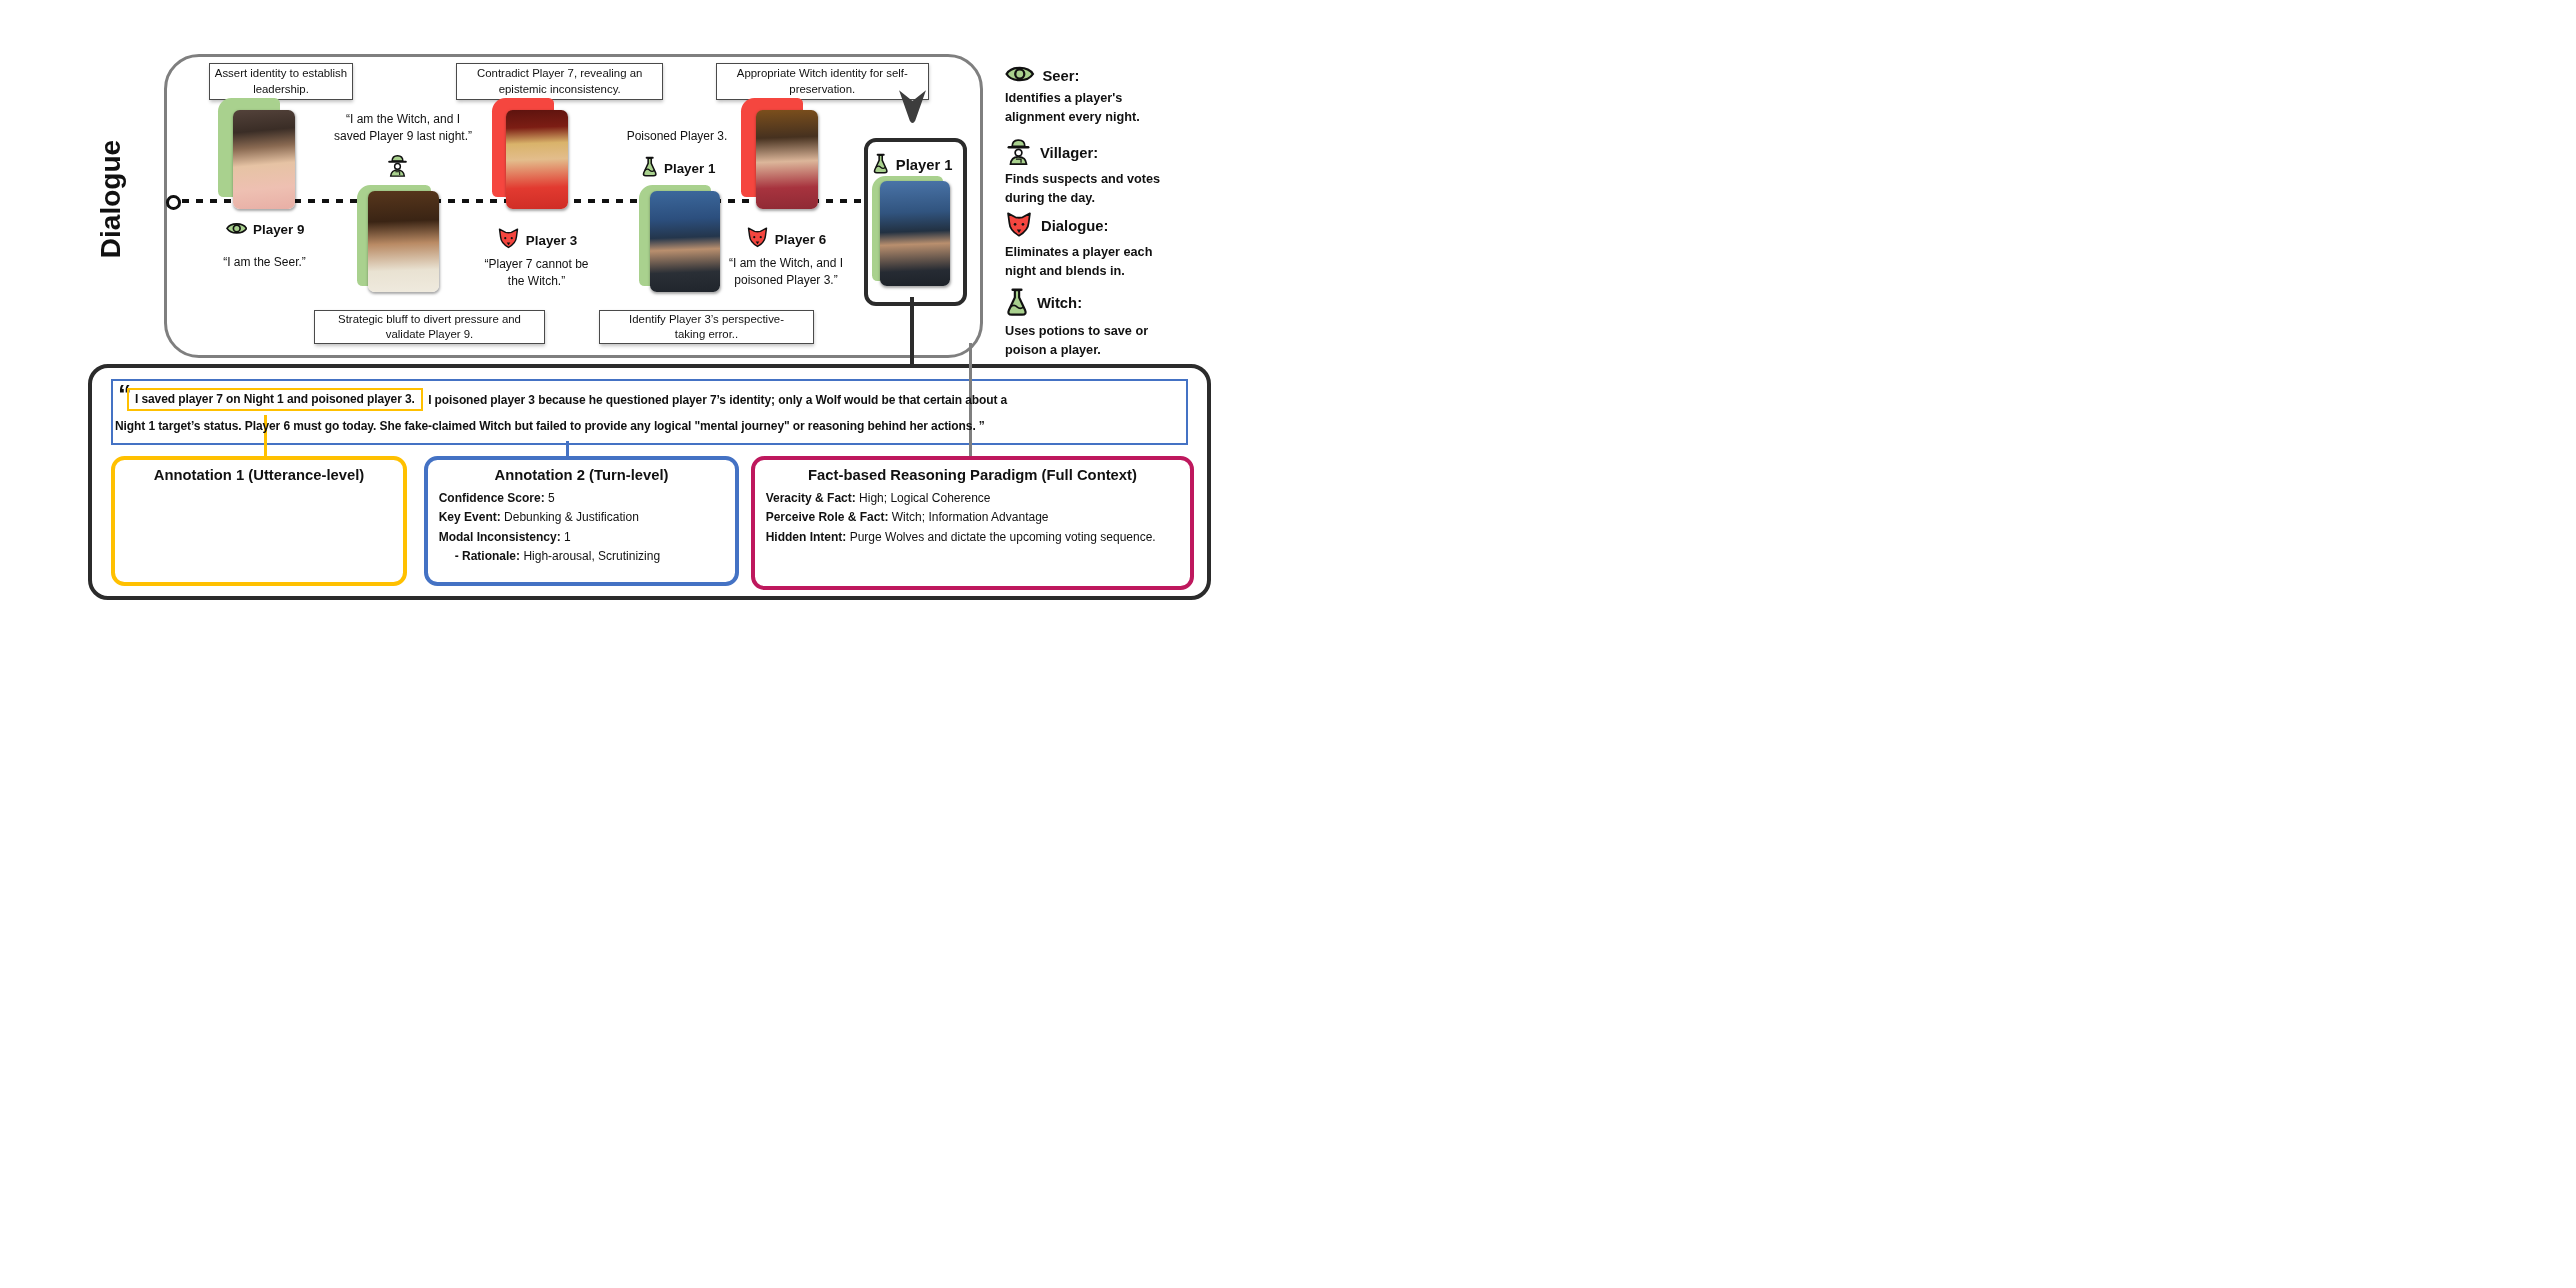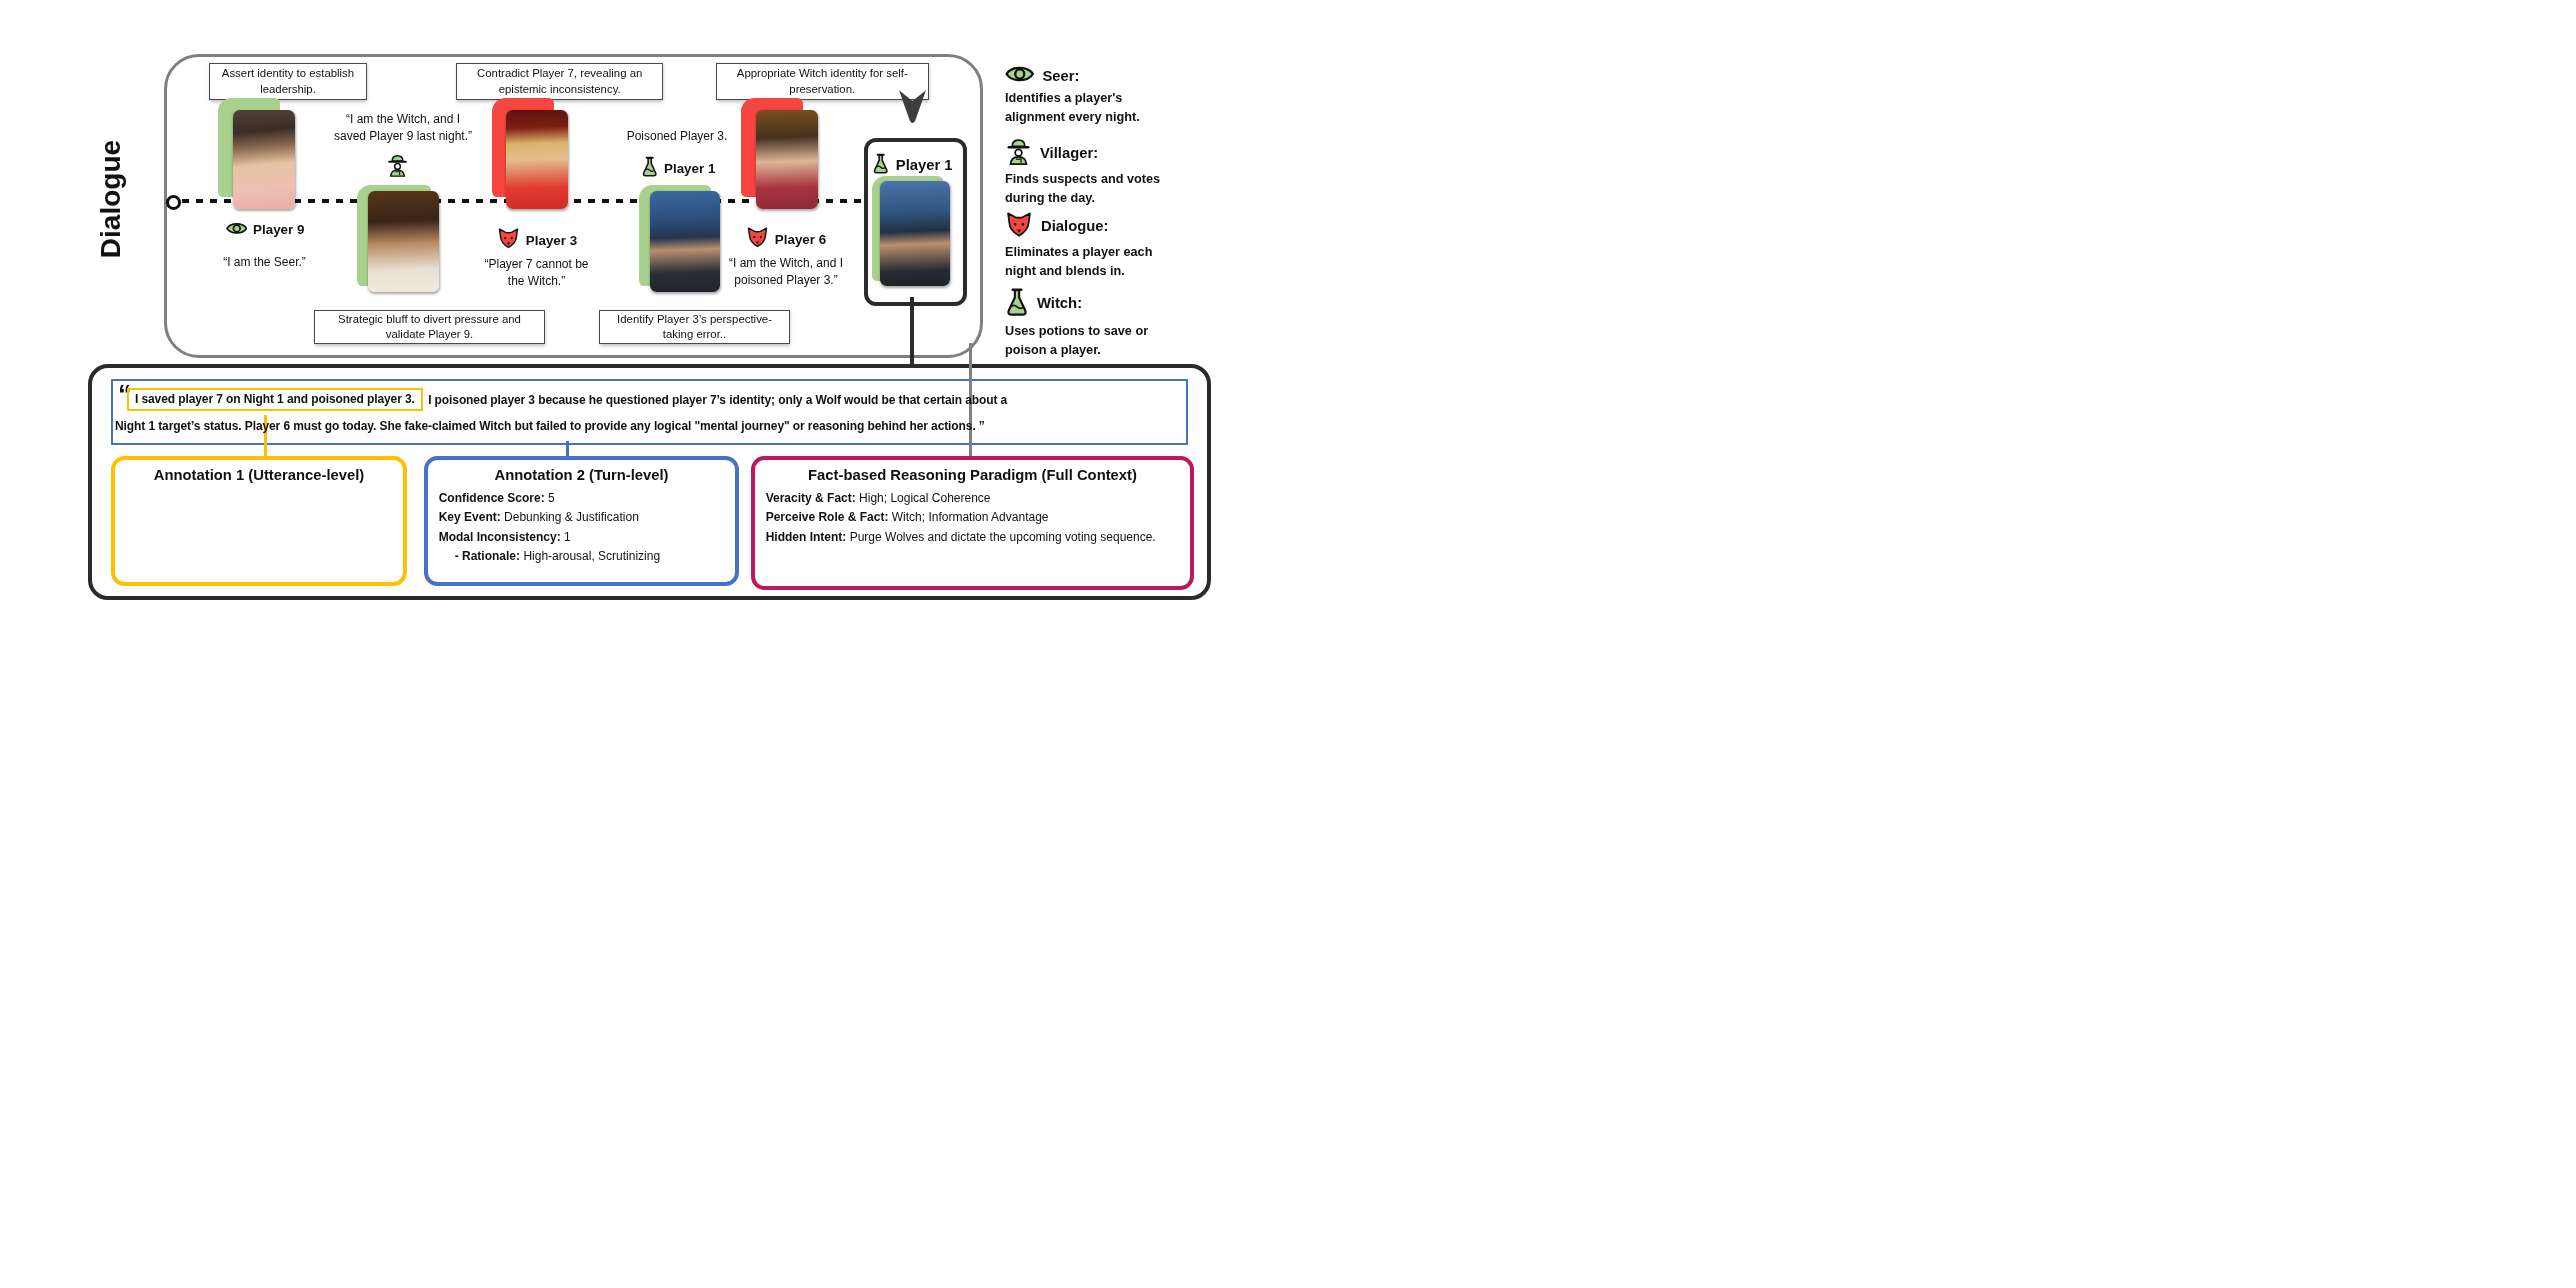--- a/index.html
+++ b/index.html
@@ -56,26 +56,26 @@
 
 <div id="canvas">
 
   <div class="abs v-label" style="left:37px;top:182px;width:148px;height:34px;line-height:34px;">Dialogue</div>
 
   <div class="abs dialogue-panel" style="left:164px;top:54px;width:813px;height:298px;"></div>
 
   <div class="abs timeline-start" style="left:166px;top:195px;"></div>
   <div class="abs timeline" style="left:182px;top:199px;width:682px;"></div>
 
-  <div class="abs callout" style="left:209px;top:63px;width:134px;height:35px;padding:0 11px;">Assert identity to establish leadership.</div>
+  <div class="abs callout" style="left:209px;top:63px;width:134px;height:35px;padding:0 4px;">Assert identity to establish leadership.</div>
   <div class="abs callout" style="left:456px;top:63px;width:184px;height:35px;padding:0 10.7px;">Contradict Player 7, revealing an epistemic inconsistency.</div>
   <div class="abs callout" style="left:716px;top:63px;width:181px;height:35px;padding:0 14.8px;">Appropriate Witch identity for self-preservation.</div>
 
   <div class="abs callout" style="left:314px;top:310px;width:197px;height:32px;padding:0 16px;">Strategic bluff to divert pressure and validate Player 9.</div>
-  <div class="abs callout" style="left:599px;top:310px;width:165px;height:32px;padding:0 12px;">Identify Player 3’s perspective-taking error..</div>
+  <div class="abs callout" style="left:599px;top:310px;width:165px;height:32px;padding:0 24px;">Identify Player 3’s perspective-taking error..</div>
 
   <div class="abs pframe" style="left:218px;top:98px;width:62px;height:99px;background:#A9D18E;"></div>
   <div class="abs photo ph-p9" style="left:233px;top:110px;width:62px;height:99px;"></div>
   <div class="abs plabel" style="left:208px;top:221px;width:114px;">
     <span class="ic">
       <svg width="21.5" height="14.8" viewBox="0 0 64 44">
           <path d="M3 22 C14 4 50 4 61 22 C50 40 14 40 3 22 Z" fill="#A9D18E" stroke="#111" stroke-width="5"></path>
           <circle cx="32" cy="22" r="10" fill="none" stroke="#111" stroke-width="5"></circle>
         </svg>
     </span>

